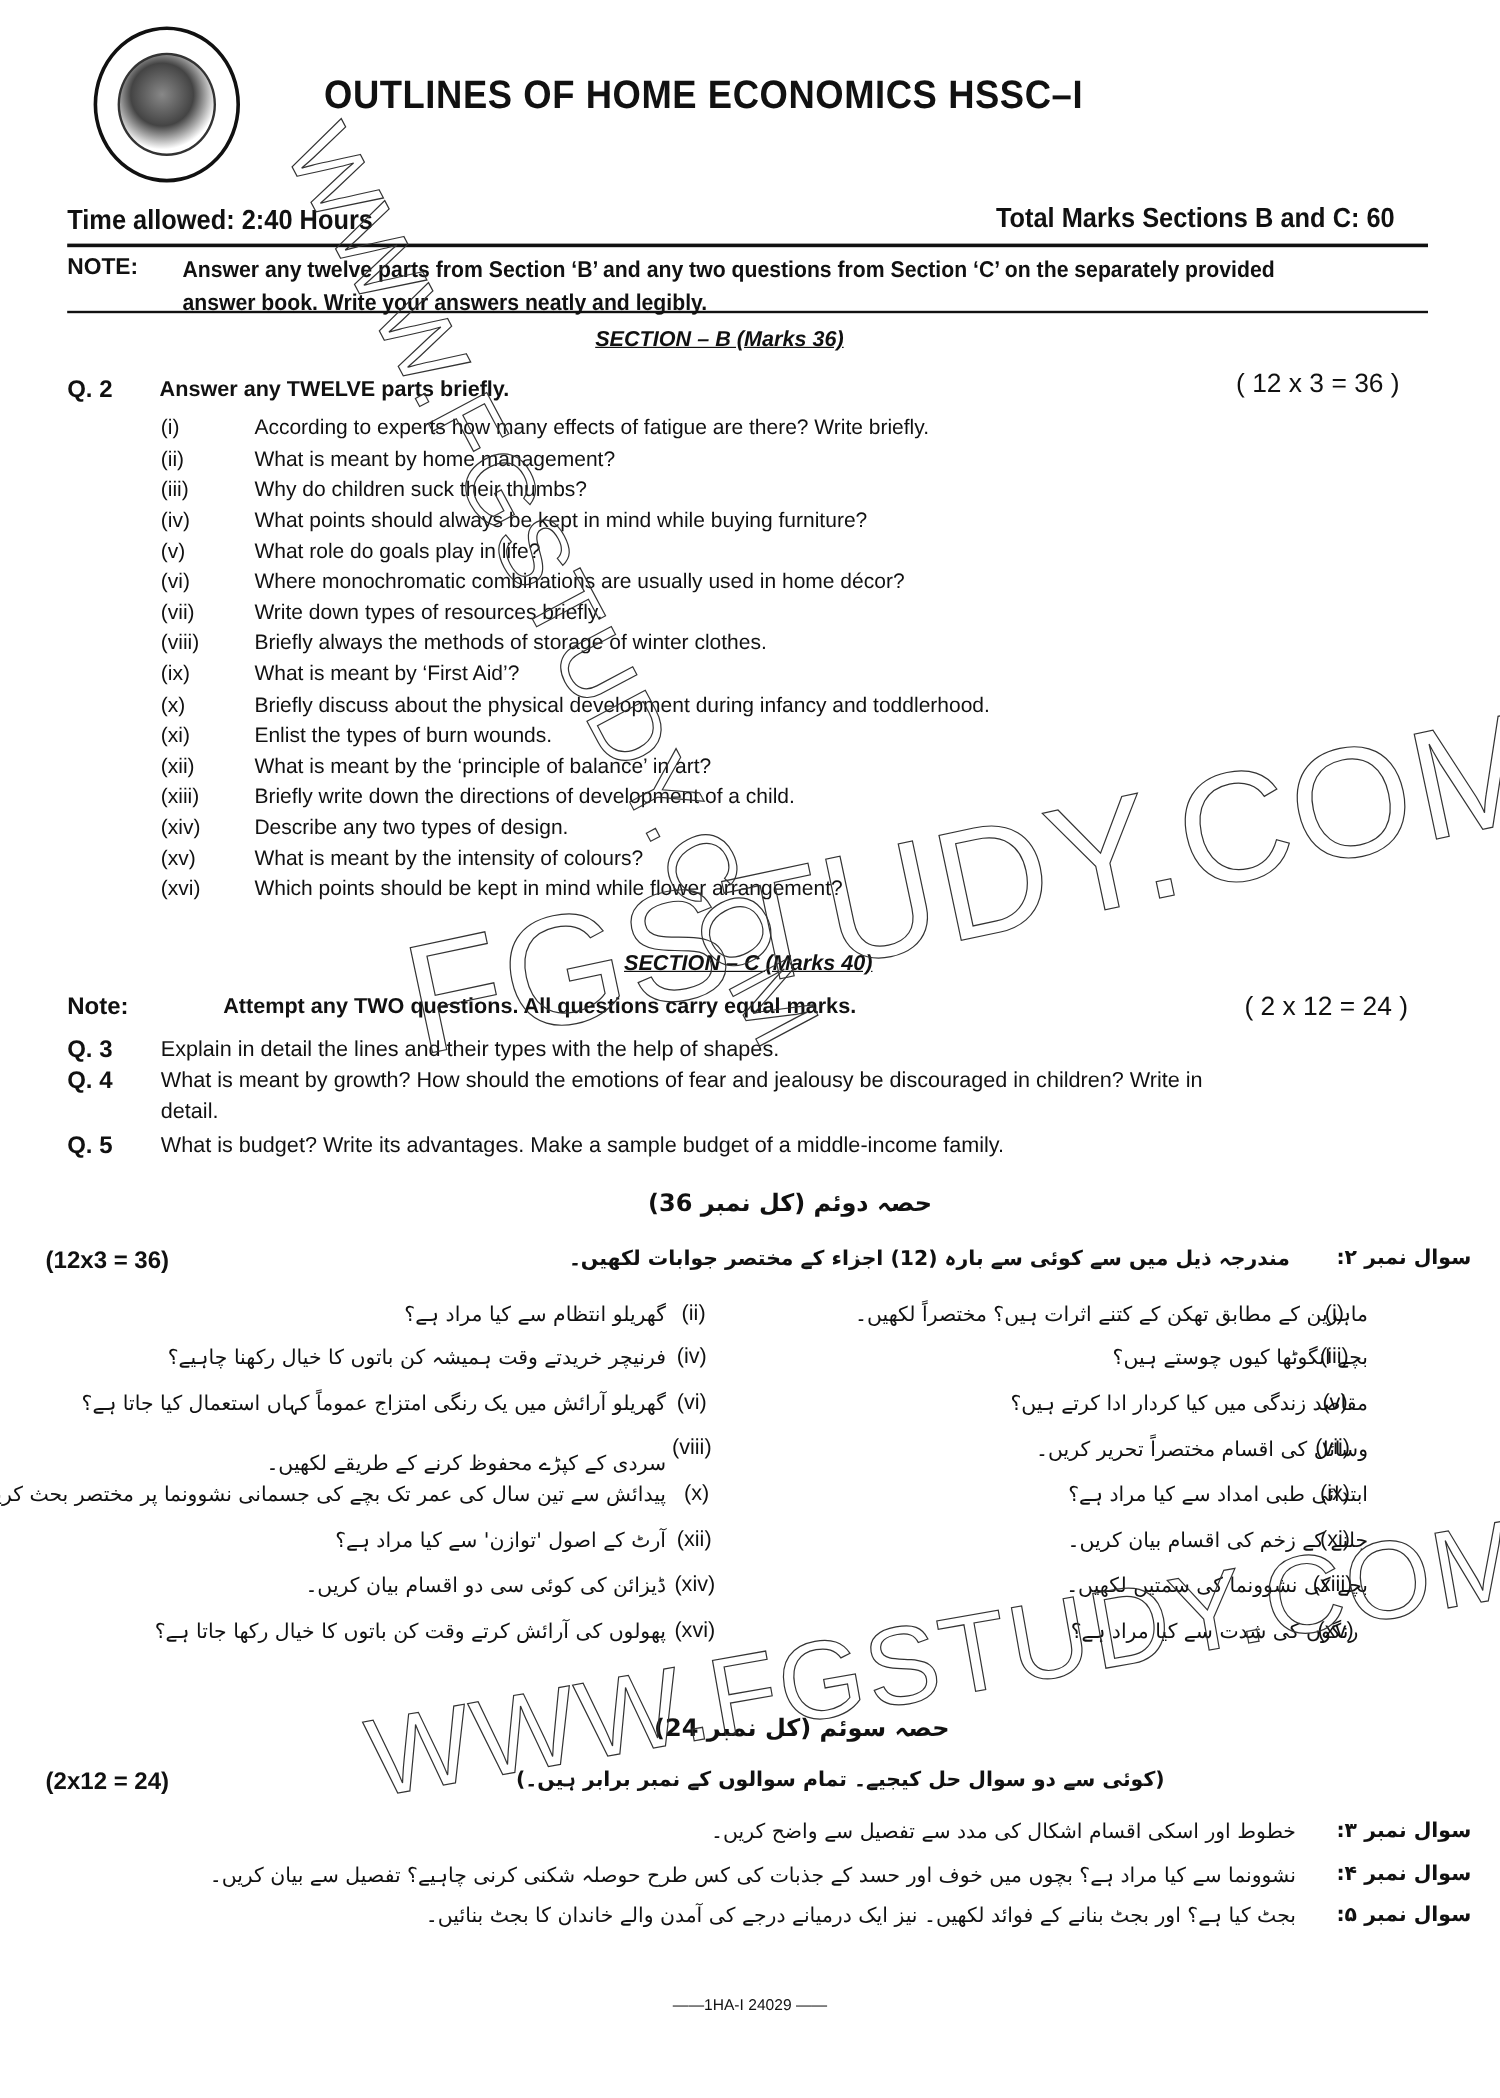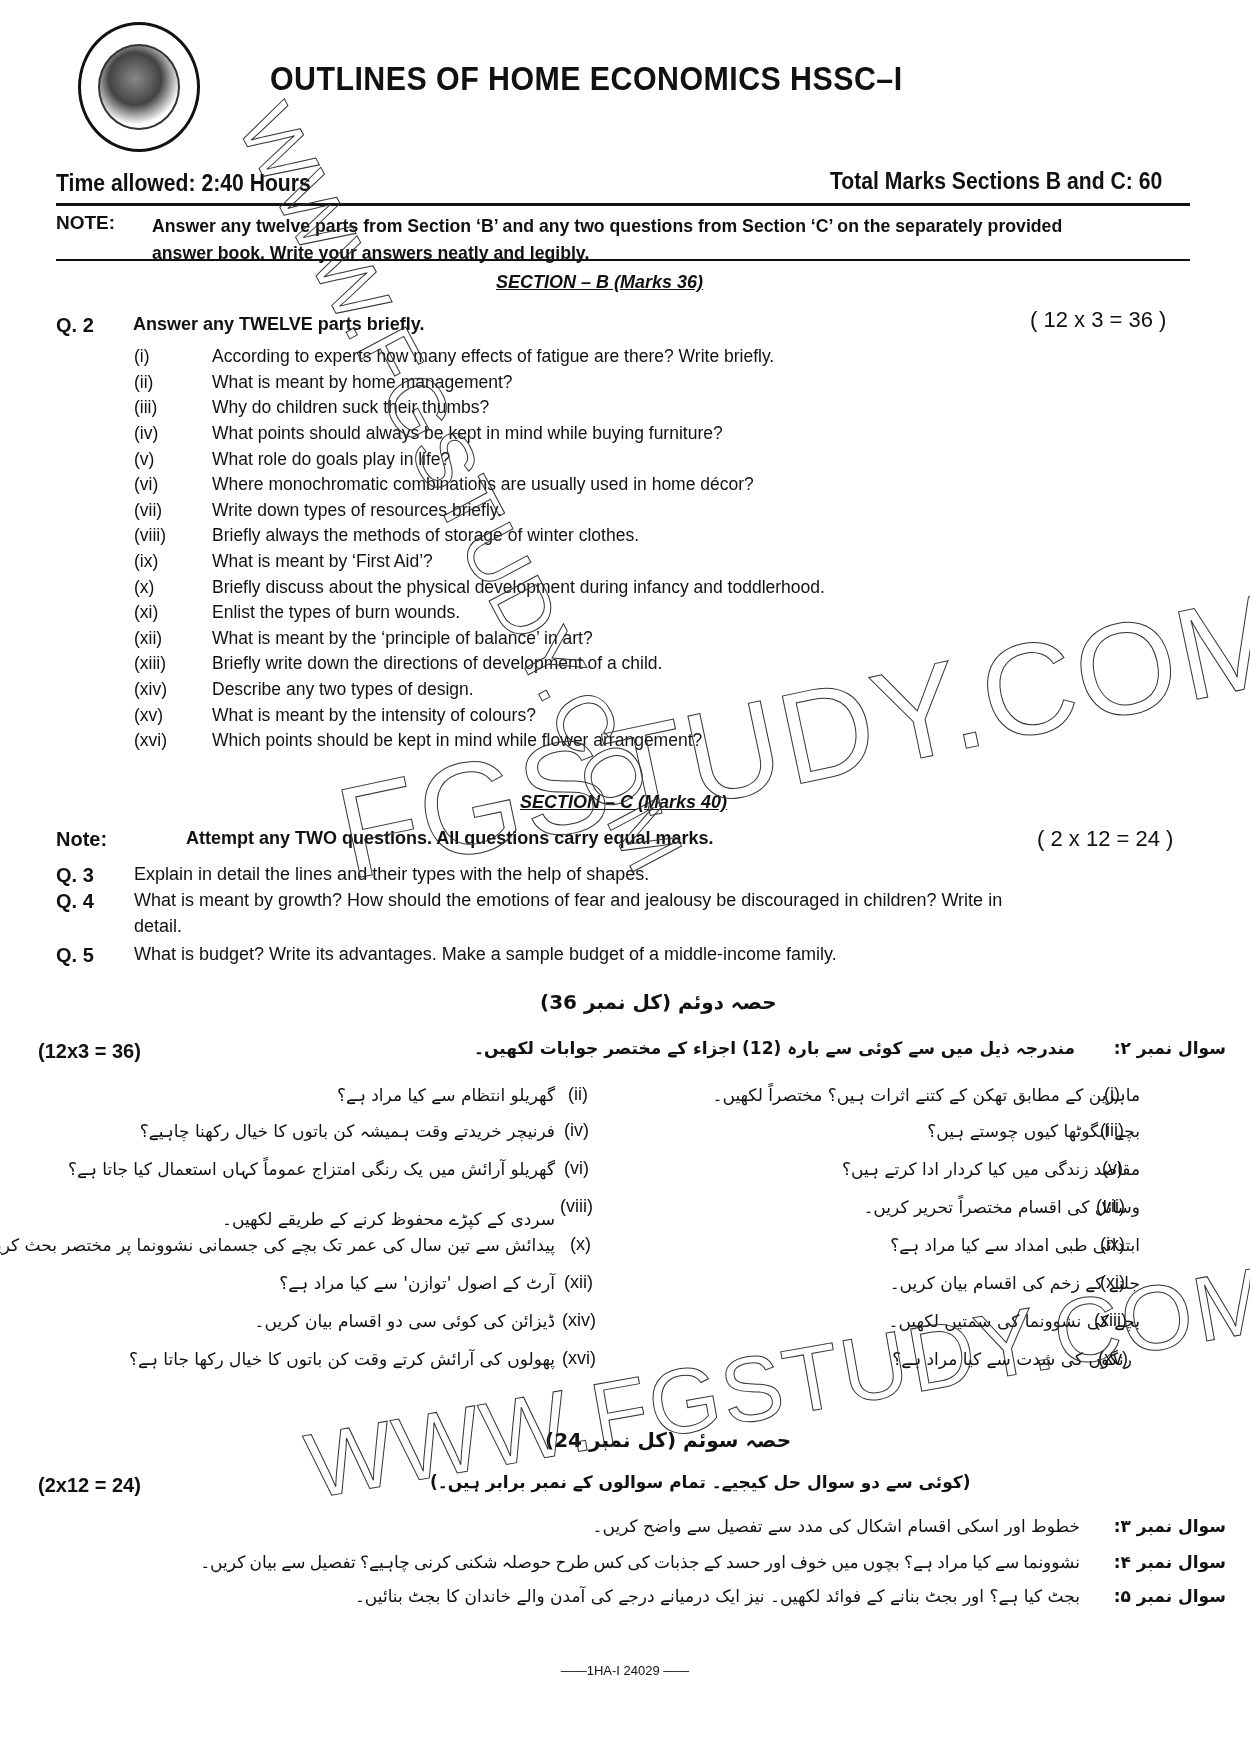--- a/index.html
+++ b/index.html
@@ -198,21 +198,21 @@
   </div>
 <div class="abs roman" style="left:562px; top:1348px;">(xvi)</div>
 
 <div class="abs urdu-head" style="left:545px; top:1428px;">حصہ سوئم (کل نمبر 24)</div>
 <div class="abs marks" style="left:38px; top:1474px; font-size:20px;">(2x12 = 24)</div>
 <div class="abs urdu" style="left:430px; top:1472px; font-weight:bold;">(کوئی سے دو سوال حل کیجیے۔ تمام سوالوں کے نمبر برابر ہیں۔)</div>
 
 <div class="abs urdu" style="right:24px; top:1516px; font-weight:bold;">سوال نمبر ۳:</div>
 <div class="abs urdu" style="right:170px; top:1516px;">خطوط اور اسکی اقسام اشکال کی مدد سے تفصیل سے واضح کریں۔</div>
 <div class="abs urdu" style="right:24px; top:1552px; font-weight:bold;">سوال نمبر ۴:</div>
-<div class="abs urdu" style="right:170px; top:1552px;font-family:Liberation Serif, serif;">نشوونما سے کیا مراد ہے؟ بچوں میں خوف اور حسد کے جذبات کی کس طرح حوصلہ شکنی کرنی چاہیے؟ تفصیل سے بیان کریں۔</div>
+<div class="abs urdu" style="right:170px; top:1552px;">نشوونما سے کیا مراد ہے؟ بچوں میں خوف اور حسد کے جذبات کی کس طرح حوصلہ شکنی کرنی چاہیے؟ تفصیل سے بیان کریں۔</div>
 <div class="abs urdu" style="right:24px; top:1586px; font-weight:bold;">سوال نمبر ۵:</div>
 <div class="abs urdu" style="right:170px; top:1586px;">بجٹ کیا ہے؟ اور بجٹ بنانے کے فوائد لکھیں۔ نیز ایک درمیانے درجے کی آمدن والے خاندان کا بجٹ بنائیں۔</div>
 
 <div class="abs footer">——1HA-I 24029 ——</div>
 
 <div class="wm" style="left:300px; top:90px; transform:rotate(62deg); transform-origin:left top; font-size:80px;">WWW.FGSTUDY.COM</div>
 <div class="wm" style="left:330px; top:660px; transform:rotate(-12deg); font-size:130px;">FGSTUDY.COM</div>
 <div class="wm" style="left:300px; top:1330px; transform:rotate(-10deg); font-size:92px;">WWW.FGSTUDY.COM</div>
 
 </body></html>

